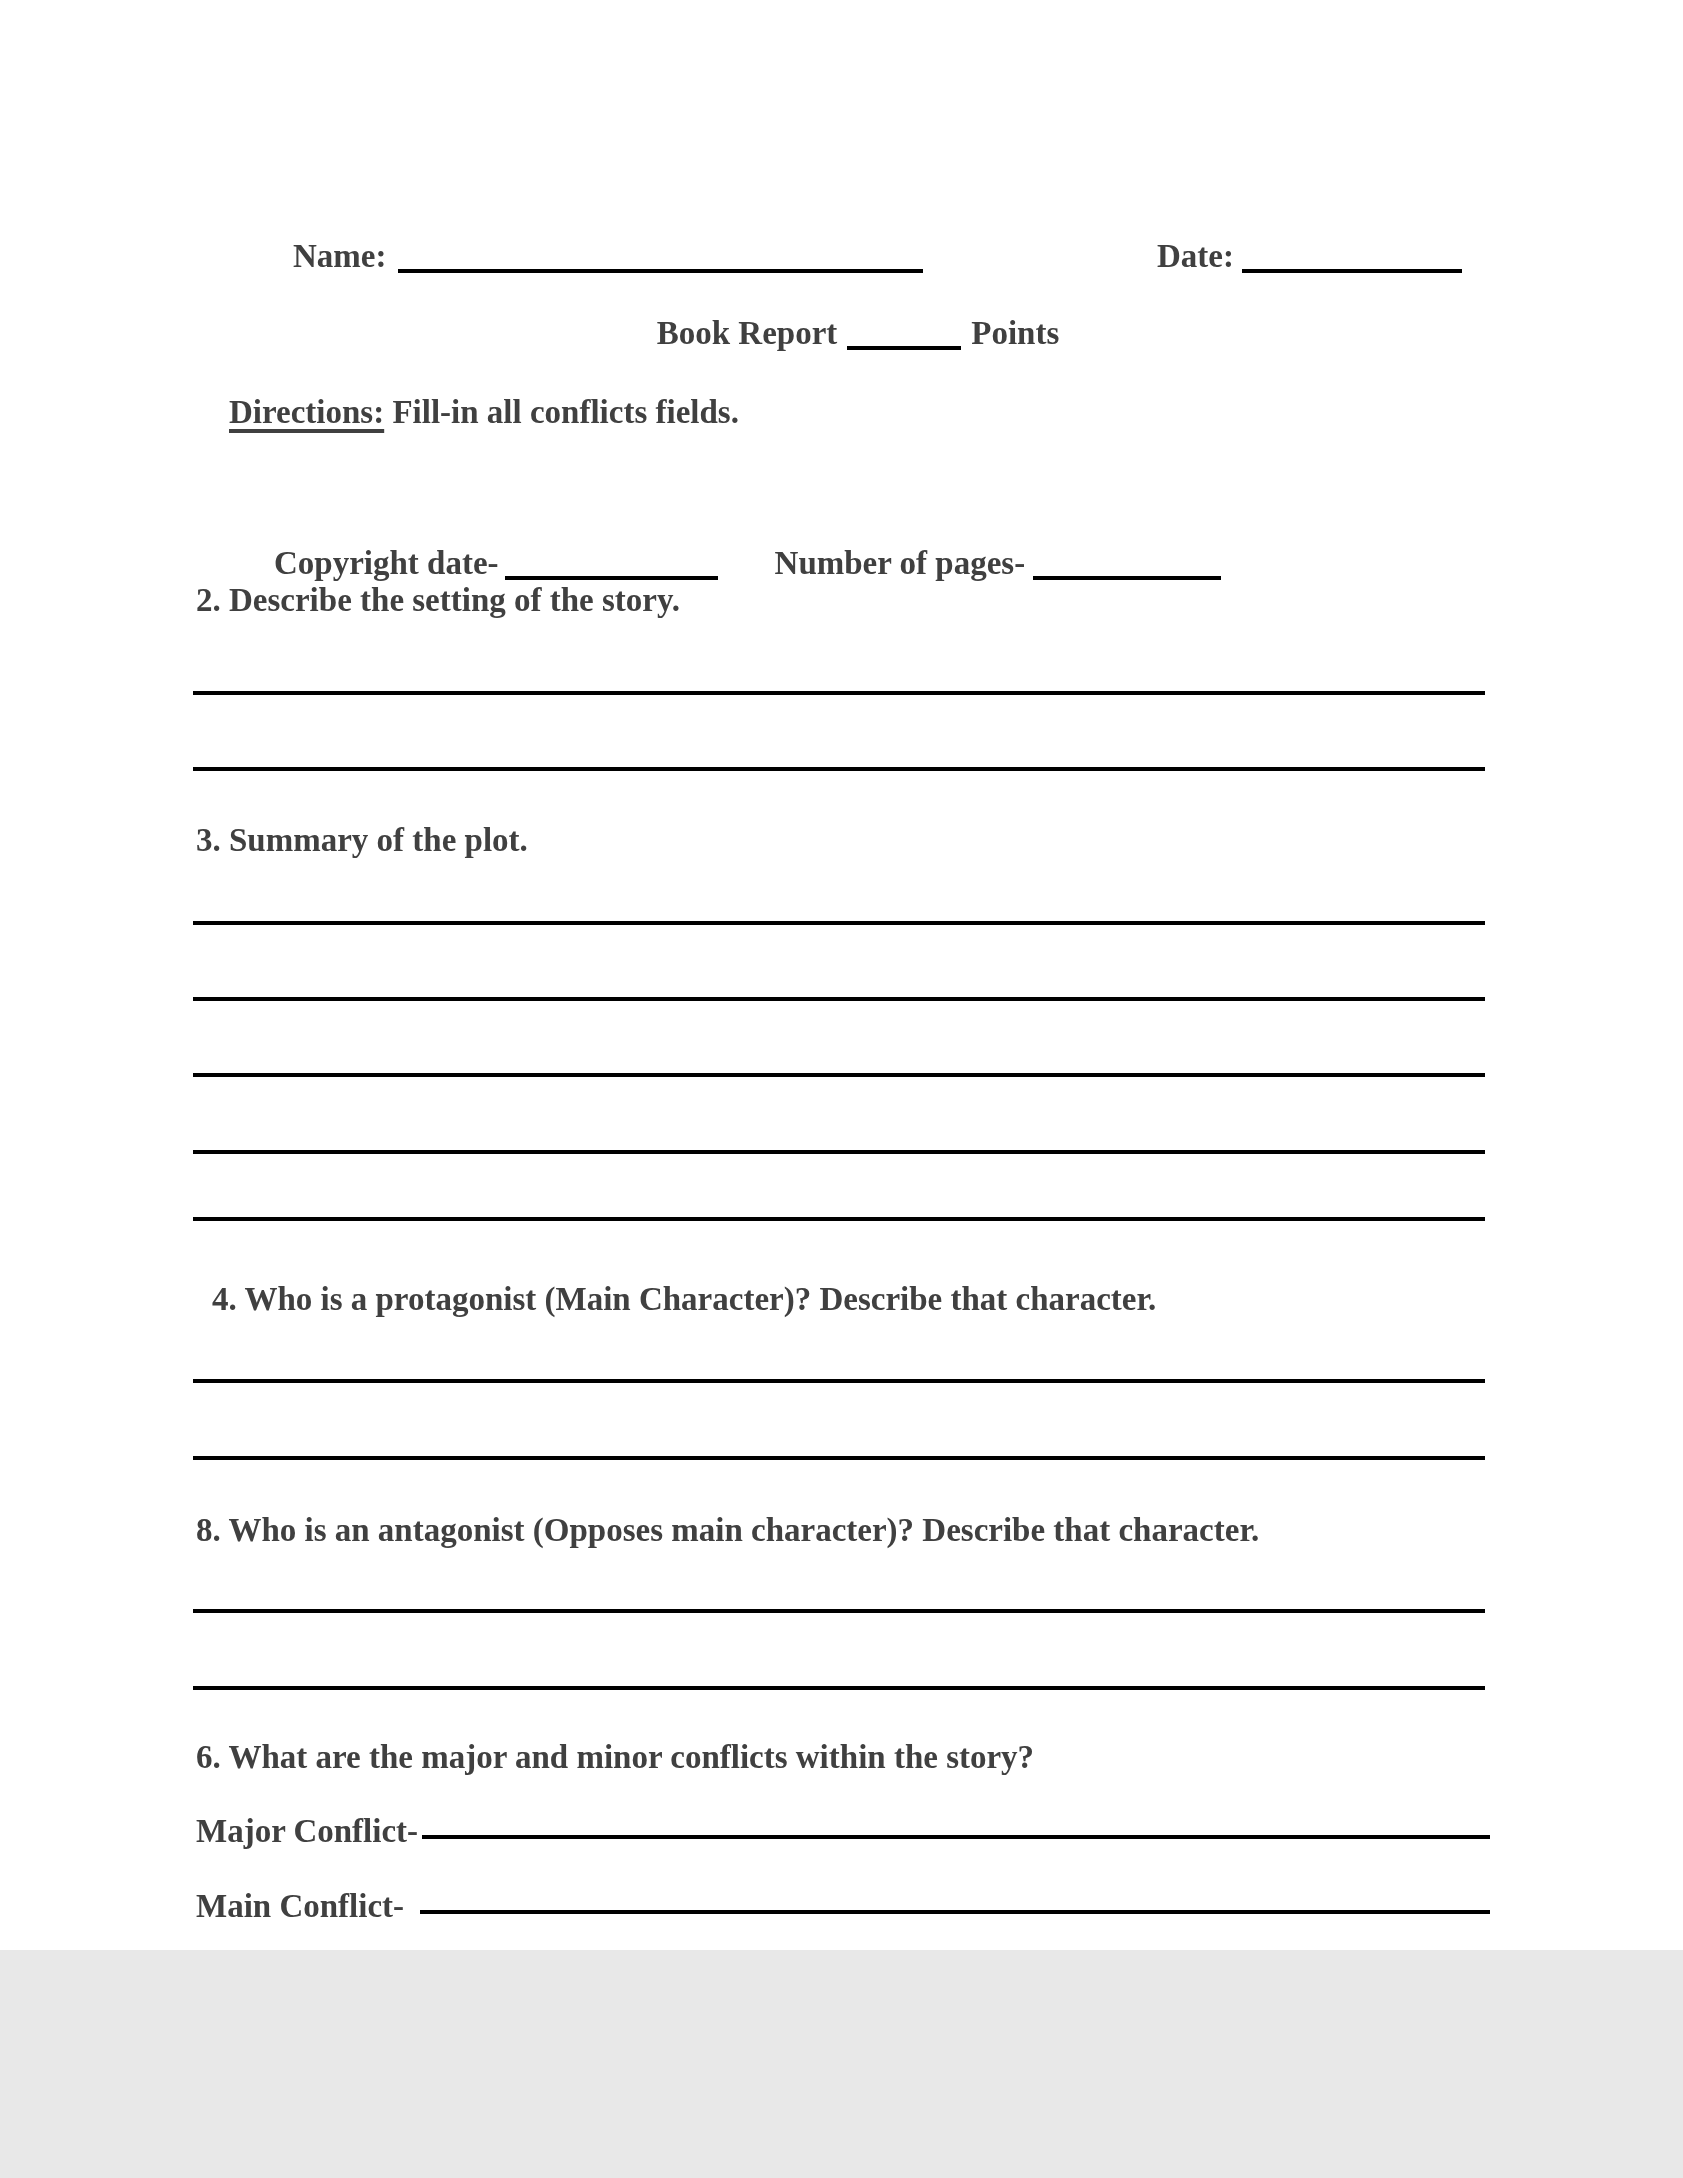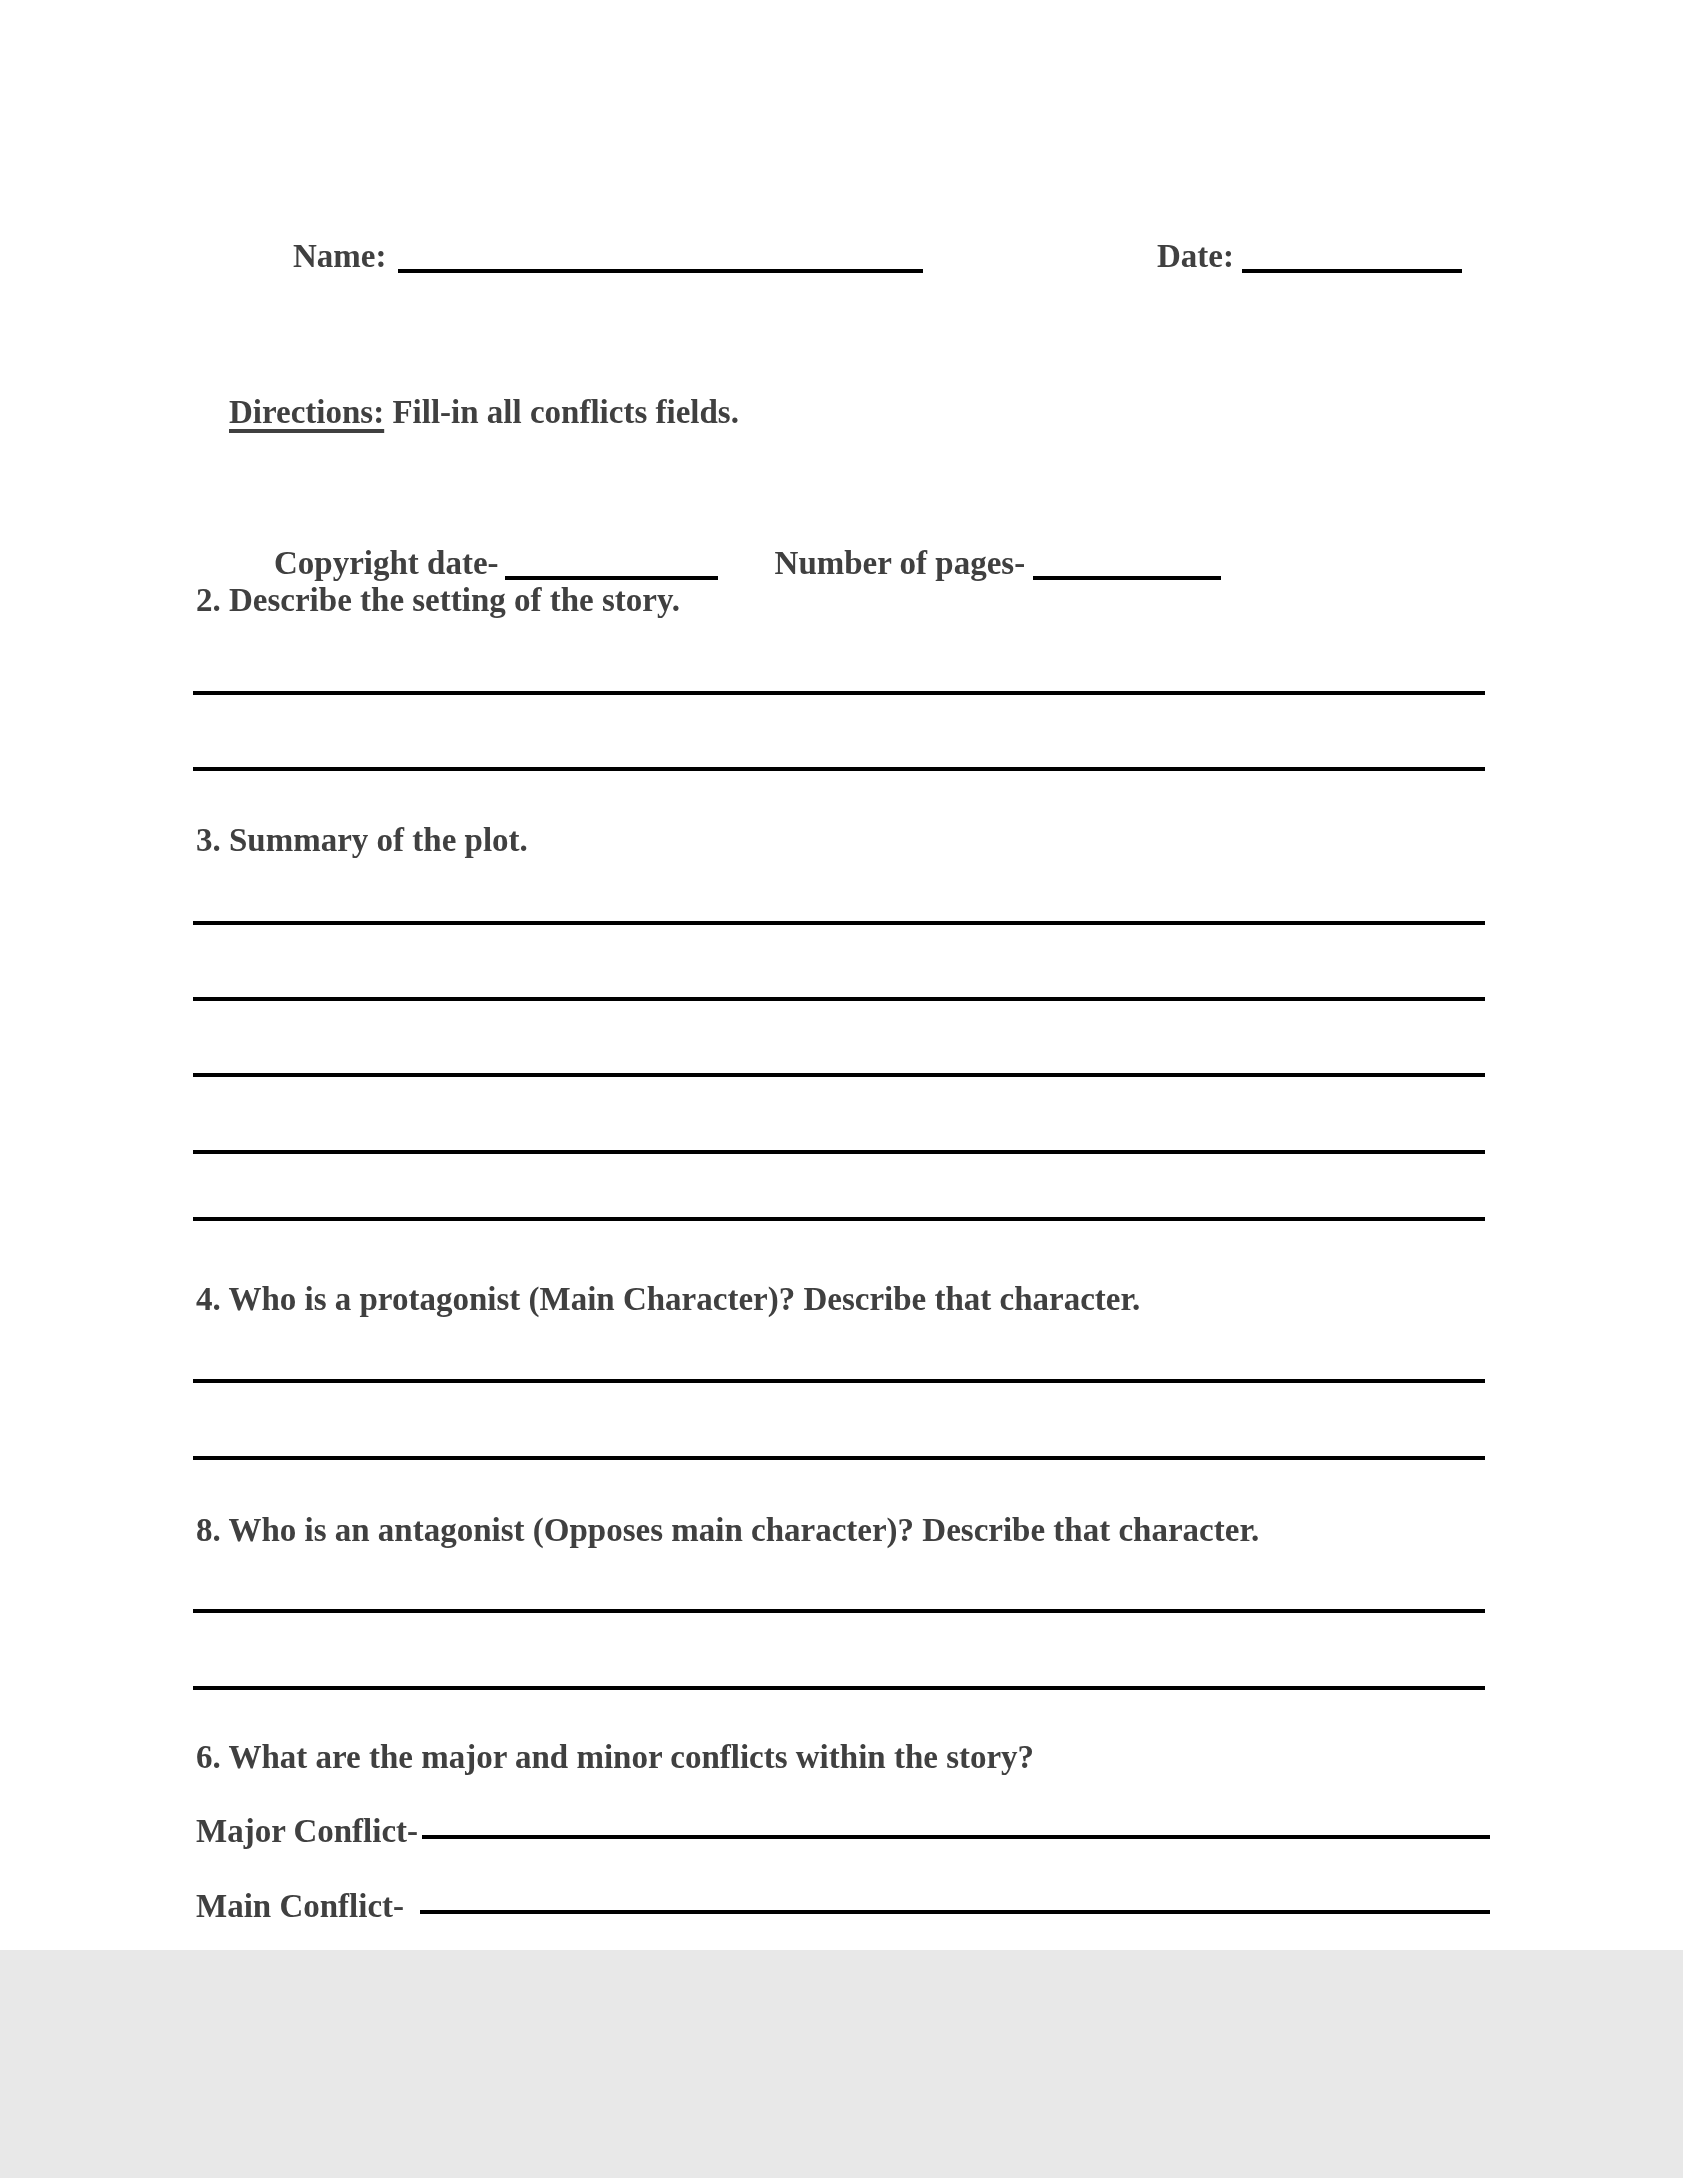--- a/index.html
+++ b/index.html
@@ -50,20 +50,23 @@
 
 <div id="page">
 
   <div class="row" style="top:196px; left:260px;">
     <span class="lbl">Name:</span><span class="blank" style="width:525px; margin-left:12px;"></span>
   </div>
   <div class="row" style="top:196px; left:1124px;">
     <span class="lbl">Date:</span><span class="blank" style="width:220px; margin-left:8px;"></span>
   </div>
 
+  <div class="row center" style="top:273px;">
+    <span class="lbl">Book Report</span><span class="blank" style="width:114px; margin-left:10px;"></span><span class="lbl" style="margin-left:10px;">Points</span>
+  </div>
 
   <div class="row" style="top:352px; left:196px;">
     <span class="lbl ulined">Directions:</span><span class="lbl"> Fill-in all conflicts fields.</span>
   </div>
 
 
   <div class="row" style="top:503px; left:241px;">
     <span class="lbl">Copyright date-</span><span class="blank" style="width:213px; margin-left:6px;"></span><span class="lbl" style="margin-left:57px;">Number of pages-</span><span class="blank" style="width:188px; margin-left:8px;"></span>
   </div>
 
@@ -71,21 +74,21 @@
   <div class="ans-line" style="top:691px;"></div>
   <div class="ans-line" style="top:767px;"></div>
 
   <div class="row" style="top:820px; left:196px;">3. Summary of the plot.</div>
   <div class="ans-line" style="top:921px;"></div>
   <div class="ans-line" style="top:997px;"></div>
   <div class="ans-line" style="top:1073px;"></div>
   <div class="ans-line" style="top:1150px;"></div>
   <div class="ans-line" style="top:1217px;"></div>
 
-  <div class="row" style="top:1279px; left:196px;text-align:right;">4. Who is a protagonist (Main Character)? Describe that character.</div>
+  <div class="row" style="top:1279px; left:212px;text-align:right;">4. Who is a protagonist (Main Character)? Describe that character.</div>
   <div class="ans-line" style="top:1379px;"></div>
   <div class="ans-line" style="top:1456px;"></div>
 
   <div class="row" style="top:1510px; left:196px;">8. Who is an antagonist (Opposes main character)? Describe that character.</div>
   <div class="ans-line" style="top:1609px;"></div>
   <div class="ans-line" style="top:1686px;"></div>
 
   <div class="row" style="top:1737px; left:196px;">6. What are the major and minor conflicts within the story?</div>
 
   <div class="conflict-row" style="top:1811px;">

